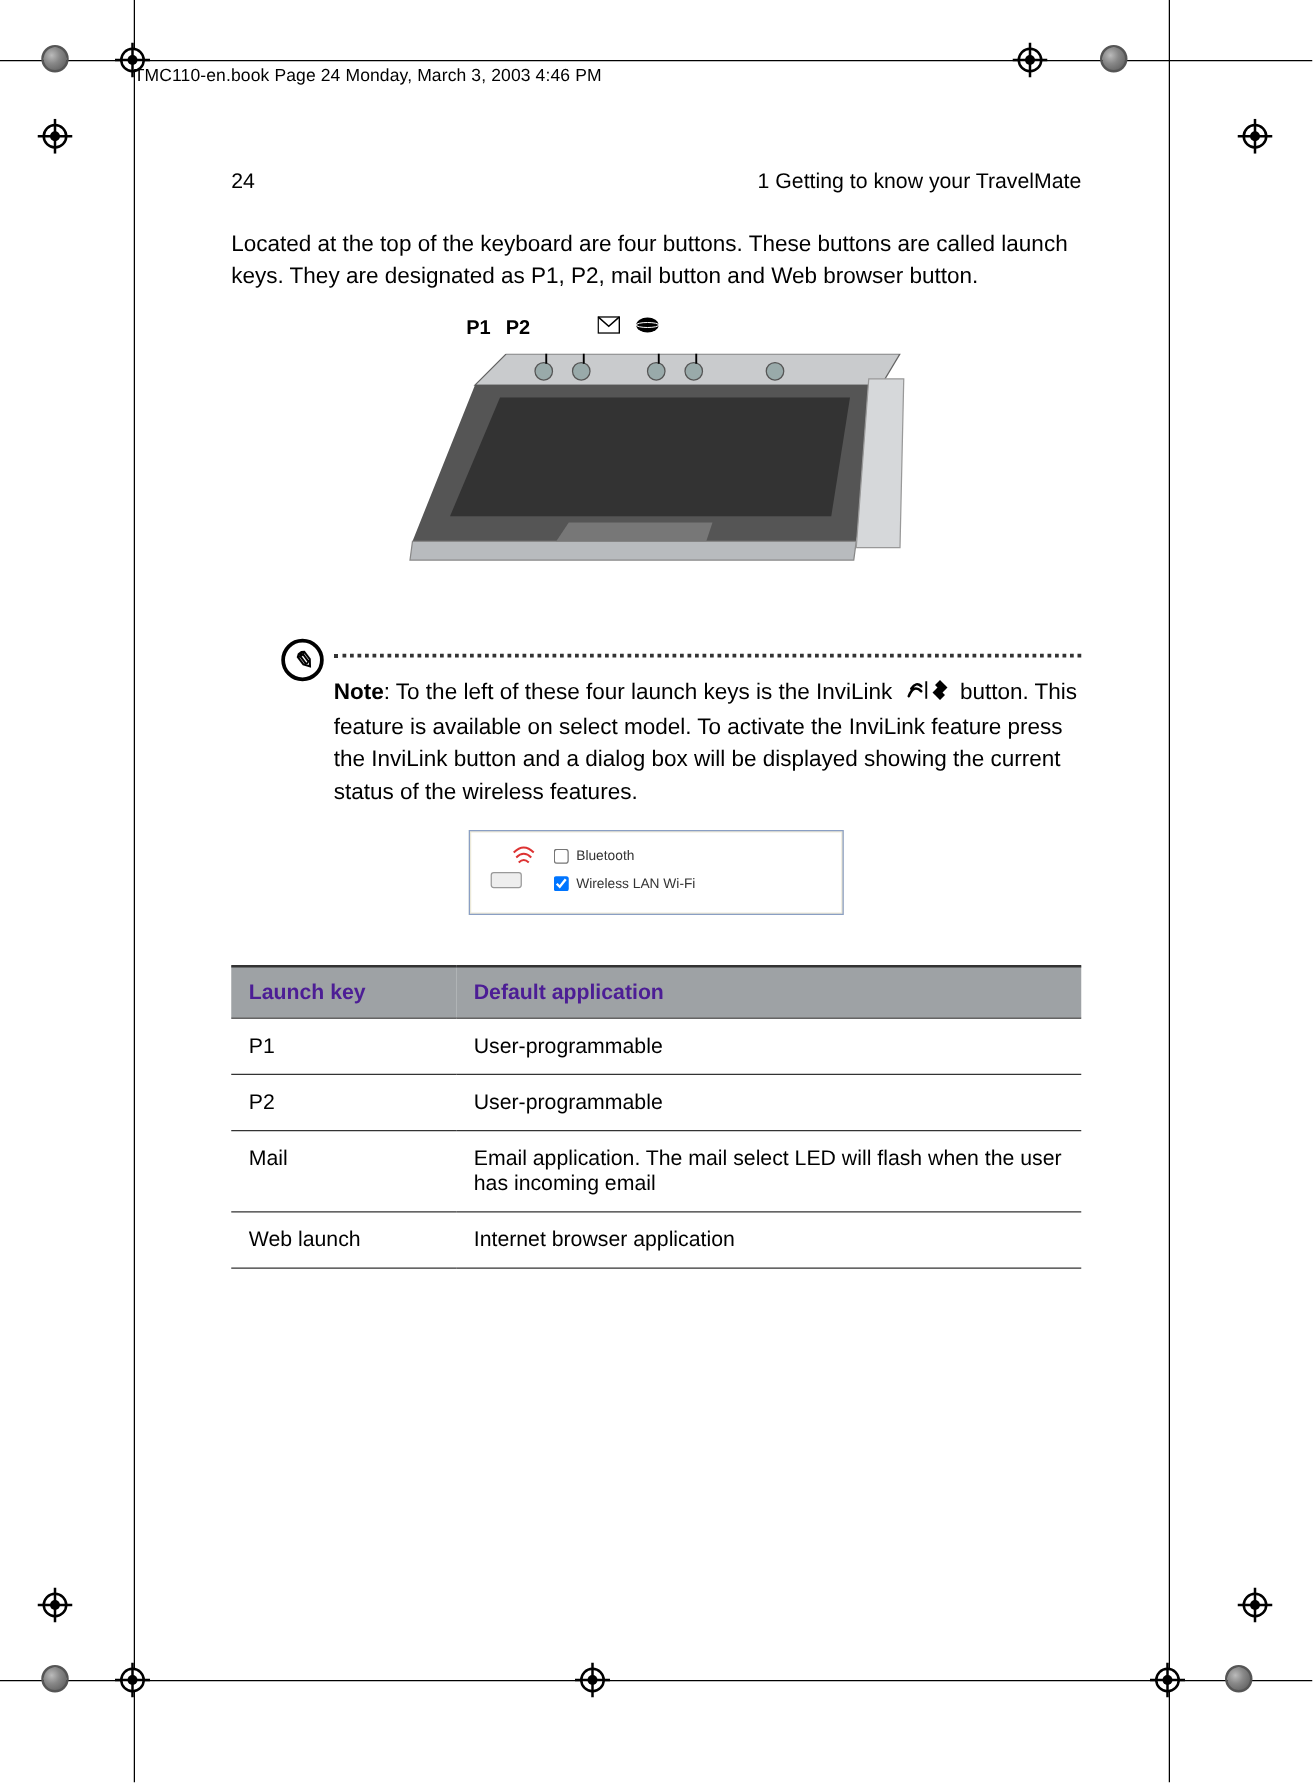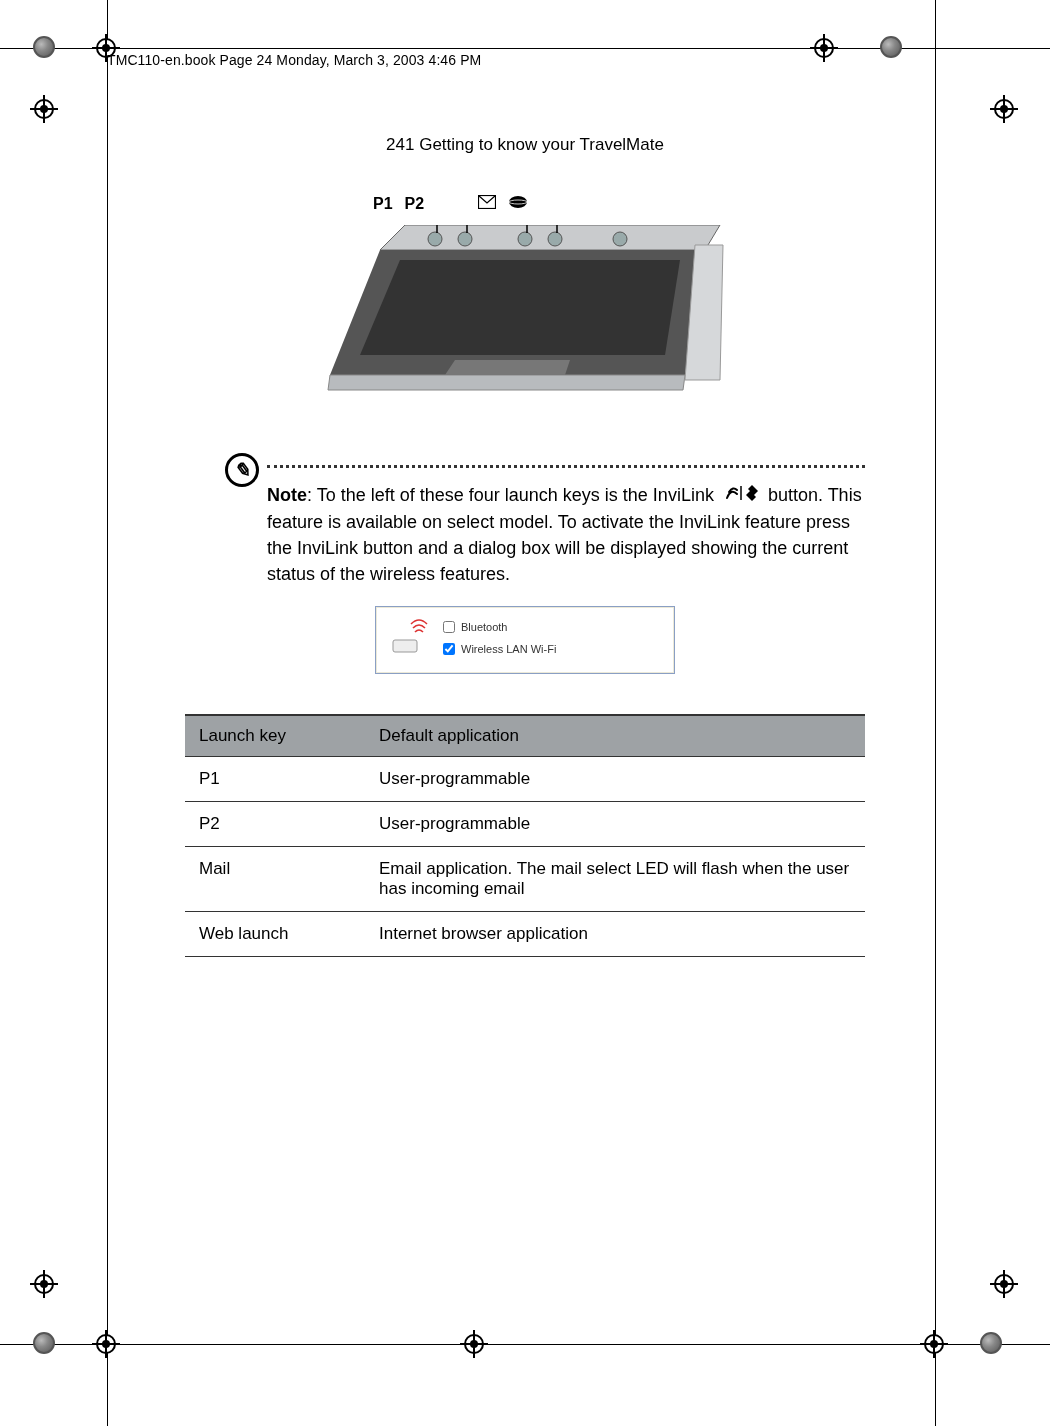--- a/index.html
+++ b/index.html
@@ -8,21 +8,21 @@
 
   
   .reg { position: absolute; display: flex; align-items: center; justify-content: center; }
   .reg svg { display: block; }
   .hline { position: absolute; height: 1px; background: #000; }
   .vline { position: absolute; width: 1px; background: #000; }
 
   .meta-bar { position: absolute; left: 107px; top: 52px; font-size: 14px; letter-spacing: 0.1px; }
 
   .content { position: absolute; left: 185px; top: 135px; width: 680px; }
-  .header-row { display: flex; justify-content: center; font-size: 17px; margin-bottom: 40px; }
+  .header-row { display: flex; justify-content: space-between; font-size: 17px; margin-bottom: 28px; }
   .page-num { }
   .chapter { }
 
   h1.section { font-weight: 400; font-size: 28px; margin-bottom: 18px; letter-spacing: 0.3px; }
   p.body { font-size: 18px; line-height: 1.4; }
 
   .laptop-fig { margin: 20px auto 30px; width: 400px; height: 240px; position: relative; }
   .laptop-labels { position: absolute; top: 0; left: 48px; font-family: Arial, sans-serif; font-size: 16px; font-weight: bold; display: flex; gap: 12px; align-items: center; }
   .icon-mail, .icon-web { display:inline-block; }
   .laptop-body { position: absolute; top: 30px; left: 0; width: 400px; height: 210px; }
@@ -36,21 +36,21 @@
 
   .dialog-fig { margin: 18px auto 40px; width: 300px; border: 1px solid #8a9fc4; background: #ece9d8; font-family: Tahoma, sans-serif; font-size: 11px; }
   .dialog-title { background: linear-gradient(#3b6ad8, #2a54b8); color: #fff; padding: 4px 8px; font-weight: bold; font-size: 12px; letter-spacing: 0.2px; }
   .dialog-body { padding: 10px 12px 14px; display:flex; gap:14px; align-items:center; background:#fff; margin:1px; }
   .dialog-icon { width: 40px; height: 40px; }
   .dialog-opts { display:flex; flex-direction:column; gap:10px; }
   .dialog-opts label { display:flex; align-items:center; gap:6px; color:#333; font-size:11px; }
   .dialog-opts input { width:12px; height:12px; }
 
   table.launch { width: 100%; border-collapse: collapse; font-size: 17px; }
-  table.launch thead th { background: #9ea2a5; color: #000000; font-weight: normal; text-align: left; padding: 10px 14px; border-top: 2px solid #333; border-bottom: 1px solid #333; }
+  table.launch thead th { background: #9ea2a5; color: #4c1d95; font-weight: bold; text-align: left; padding: 10px 14px; border-top: 2px solid #333; border-bottom: 1px solid #333; }
   table.launch tbody td { padding: 12px 14px; border-bottom: 1px solid #333; vertical-align: top; }
   table.launch th:first-child, table.launch td:first-child { width: 180px; }
 
   .reg-target { width:28px; height:28px; }
   .reg-disc { width:22px; height:22px; border-radius:50%; background: radial-gradient(circle at 35% 35%, #bbb 0%, #888 40%, #555 100%); border:2px solid #555; }
 </style>
 </head>
 <body>
 
 <div class="page">
@@ -148,20 +148,21 @@
   </div>
 
   <div class="meta-bar">TMC110-en.book  Page 24  Monday, March 3, 2003  4:46 PM</div>
 
   <div class="content">
     <div class="header-row">
       <span class="page-num">24</span>
       <span class="chapter">1 Getting to know your TravelMate</span>
     </div>
 
+    <p class="body">Located at the top of the keyboard are four buttons.  These buttons are called launch keys.  They are designated as P1, P2, mail button and Web browser button.</p>
 
     <div class="laptop-fig">
       <div class="laptop-labels">
         <span>P1</span>
         <span>P2</span>
         <span style="width:30px;"></span>
         <span class="icon-mail">
           <svg width="18" height="14" viewBox="0 0 18 14">
               <rect x="0.5" y="0.5" width="17" height="13" fill="#fff" stroke="#000" stroke-width="1.2"></rect>
               <polyline points="0.5,0.5 9,8 17.5,0.5" fill="none" stroke="#000" stroke-width="1.2"></polyline>

